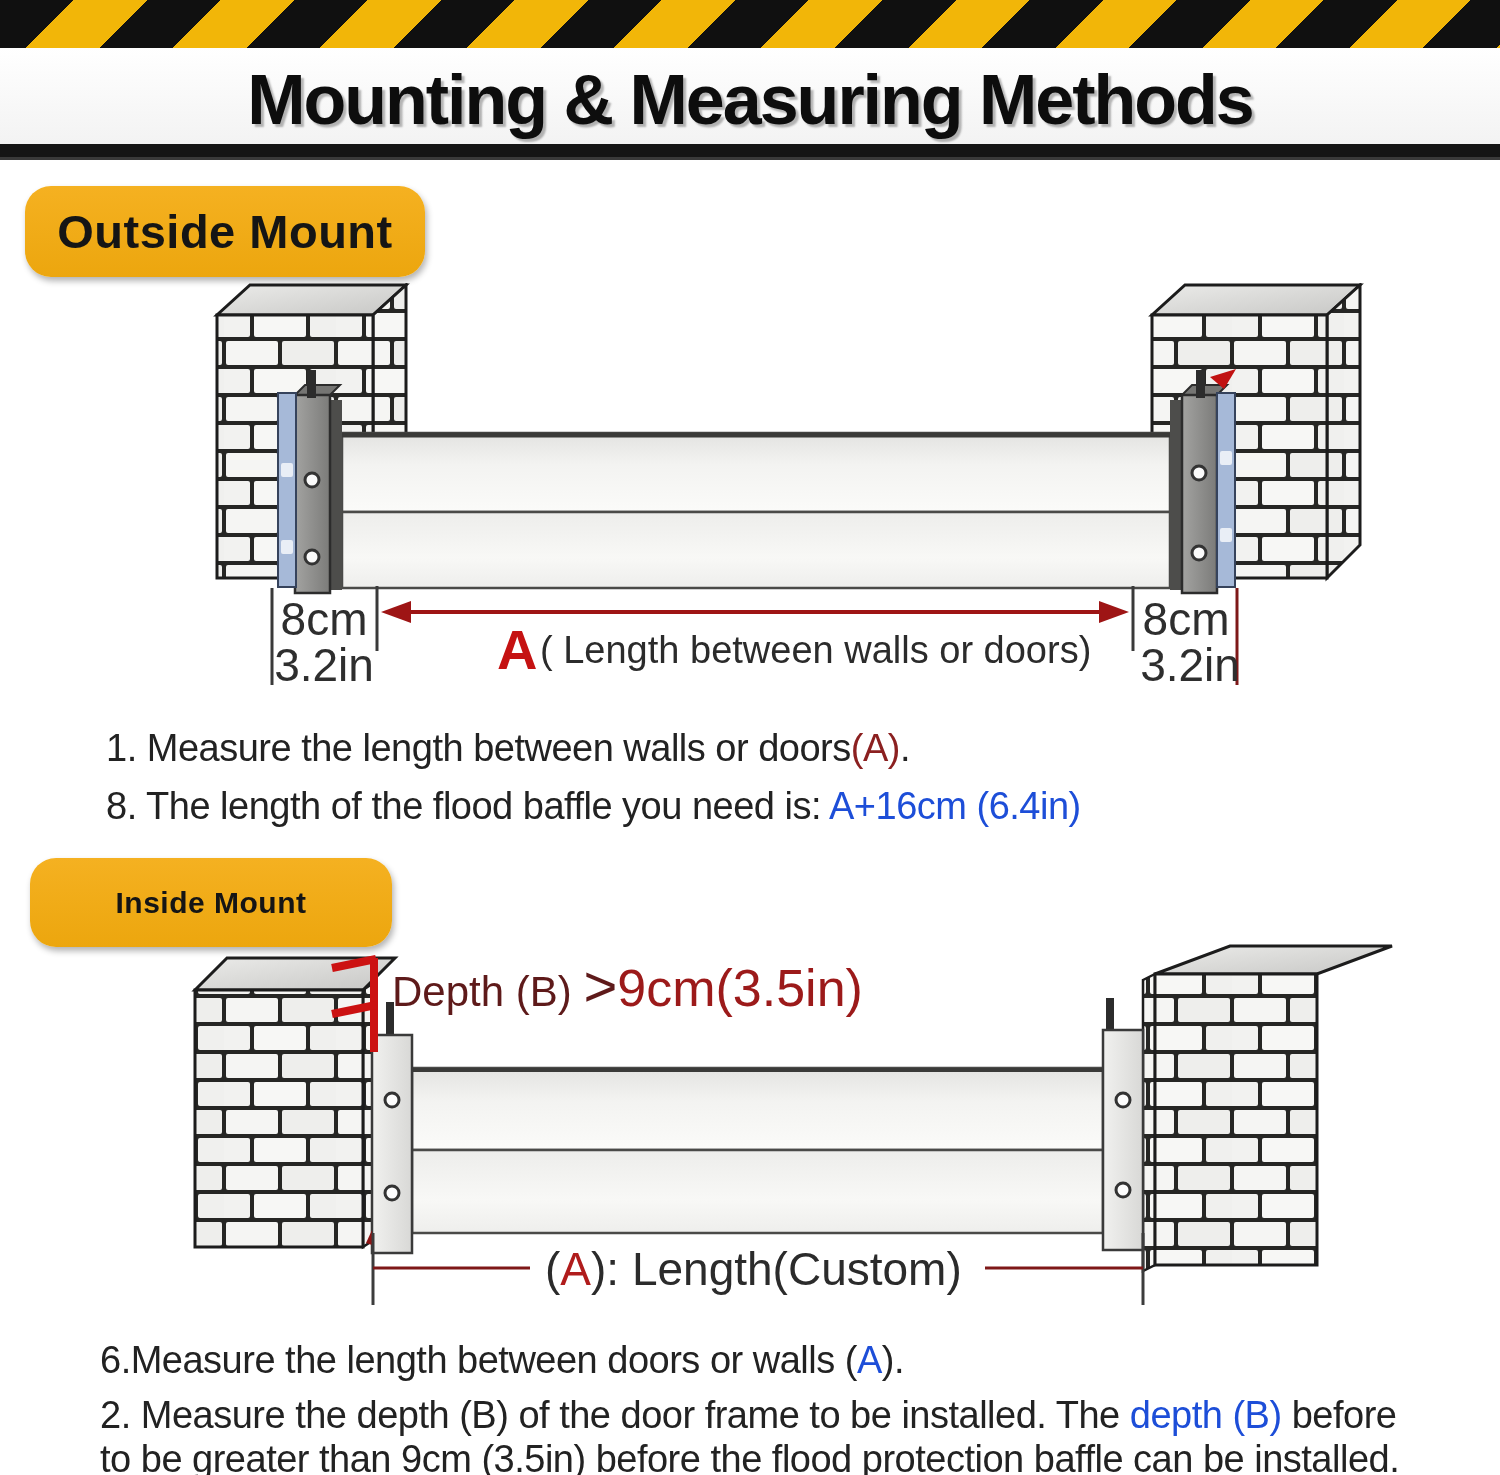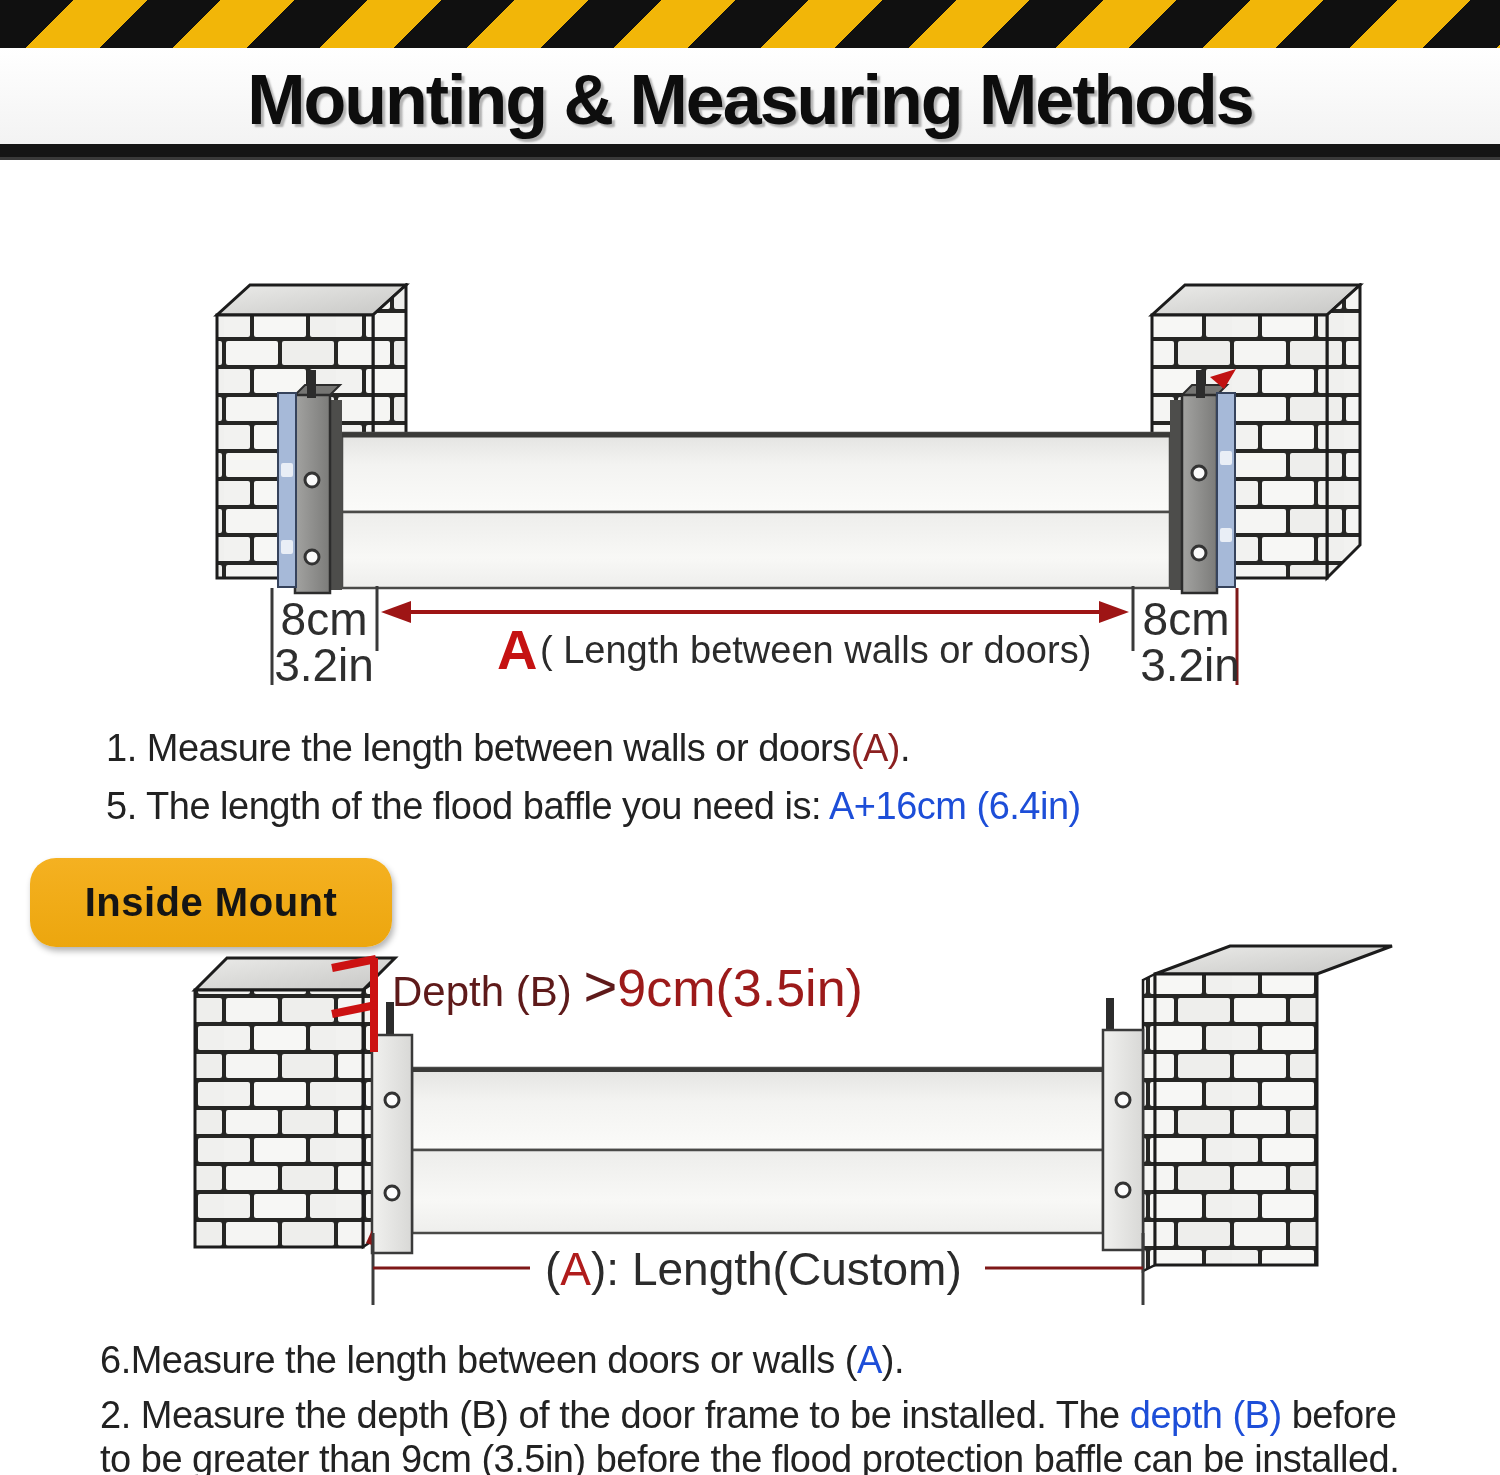--- a/index.html
+++ b/index.html
@@ -19,21 +19,21 @@
               border-bottom:3px solid #3a3a3a;}
 
   
   .badge{position:absolute;background:linear-gradient(#f5b121,#eca60e);
          border-radius:26px;display:flex;align-items:center;justify-content:center;
          box-shadow:2px 4px 6px rgba(0,0,0,.3);}
   .badge span{font-weight:bold;color:#151515;letter-spacing:.5px;}
   .badge-outside{left:25px;top:186px;width:400px;height:91px;}
   .badge-outside span{font-size:47px;}
   .badge-inside{left:30px;top:858px;width:362px;height:89px;}
-  .badge-inside span{font-size:40px;}
+  .badge-inside span{font-size:30px;}
 
   
   .dia{position:absolute;left:0;width:1500px;}
   .dia-outside{top:283px;height:422px;}
   .dia-inside{top:940px;height:375px;}
   svg text{font-family:"Liberation Sans",sans-serif;}
   .mtxt{font-size:46px;fill:#2e2e2e;}
   .bigA{font-size:56px;font-weight:bold;fill:#c51212;}
   .spanRest{font-size:38px;fill:#2b2b2b;}
   .depthPre{font-size:42px;fill:#5e1a1a;}
@@ -55,20 +55,23 @@
 <body>
 
 <div class="page">
 
   <div class="hazard"></div>
   <div class="titlebar">
     <h1>Mounting &amp; Measuring Methods</h1>
   </div>
   <div class="title-rule"></div>
 
+  <div class="badge badge-outside">
+    <span>Outside Mount</span>
+  </div>
 
   <svg class="dia dia-outside" viewBox="0 0 1500 422">
     <defs>
       <pattern id="pbrick" width="112" height="56" patternUnits="userSpaceOnUse">
         <rect width="112" height="56" fill="#262624"></rect>
         <rect x="2" y="2" width="52" height="24" rx="2" fill="#f5f5f3"></rect>
         <rect x="58" y="2" width="52" height="24" rx="2" fill="#eeeeec"></rect>
         <rect x="-26" y="30" width="52" height="24" rx="2" fill="#f2f2f0"></rect>
         <rect x="30" y="30" width="52" height="24" rx="2" fill="#f7f7f5"></rect>
         <rect x="86" y="30" width="52" height="24" rx="2" fill="#f0f0ee"></rect>
@@ -152,21 +155,21 @@
       <text class="mtxt" x="324" y="398" text-anchor="middle">3.2in</text>
       <text class="mtxt" x="1186" y="352" text-anchor="middle">8cm</text>
       <text class="mtxt" x="1190" y="398" text-anchor="middle">3.2in</text>
       <text class="bigA" x="497" y="386">A</text>
       <text class="spanRest" x="540" y="380">( Length between walls or doors)</text>
     </g>
   </svg>
 
   <div class="steps steps-outside">
     <p><span>1. Measure the length between walls or doors</span><span class="red-soft">(A)</span><span>.</span></p>
-    <p><span>5. The length of the flood baffle you need is: </span><span class="red-hard">A+16cm (6.4in)</span></p>
+    <p><span>8. The length of the flood baffle you need is: </span><span class="red-hard">A+16cm (6.4in)</span></p>
   </div>
 
   <div class="badge badge-inside">
     <span>Inside Mount</span>
   </div>
 
   <svg class="dia dia-inside" viewBox="0 0 1500 375">
 
     <g>
       <polygon points="195,50 363,50 395,18 227,18" fill="url(#gTop)" stroke="#1c1c1c" stroke-width="3"></polygon>

